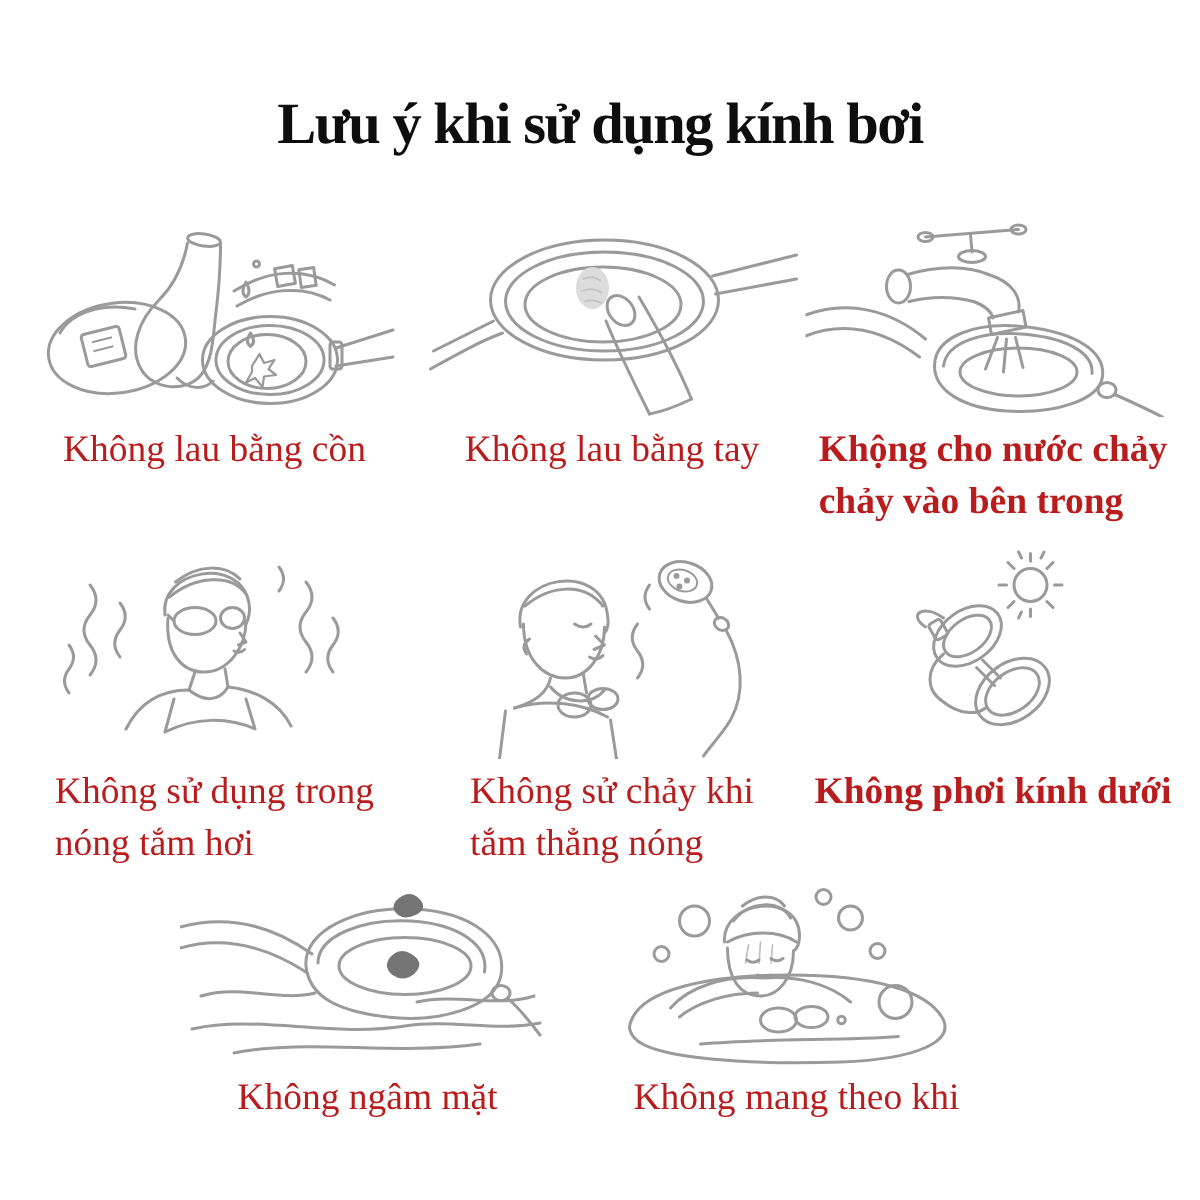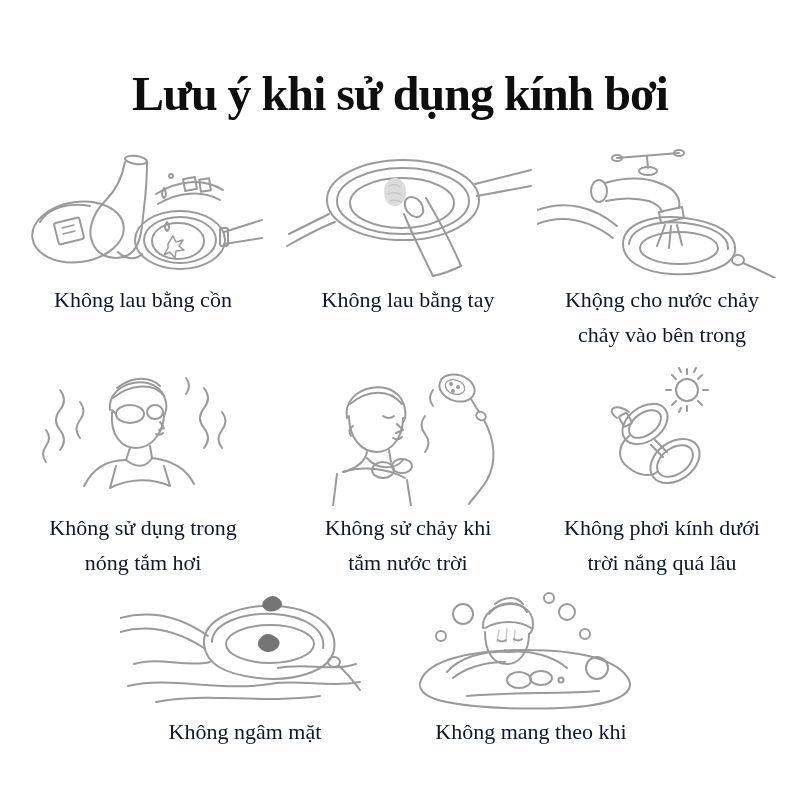--- a/index.html
+++ b/index.html
@@ -2,35 +2,35 @@
 <html><head>
 <meta charset="utf-8">
 <style>
   html,body{margin:0;padding:0;}
   body{
     width:800px;height:800px;background:#ffffff;position:relative;overflow:hidden;
     font-family:"Liberation Serif", serif;
   }
   .title{
     position:absolute;top:34px;left:0;width:800px;text-align:center;
-    font-size:48px;font-weight:700;color:#0e0e0e;letter-spacing:-1px;
+    font-size:39px;font-weight:700;color:#0e0e0e;letter-spacing:-1px;
   }
   figure.cell{position:absolute;margin:0;display:flex;flex-direction:column;align-items:center;}
   .art{display:flex;align-items:flex-end;justify-content:center;width:100%;}
   .r1 .art{height:130px;}
   .r2 .art{height:140px;}
   .r3 .art{height:122px;}
   .caption{
-    font-size:22px;line-height:35px;color:#0f172a;text-align:center;white-space:nowrap;
+    font-size:25px;line-height:35px;color:#b91c1c;text-align:left;white-space:nowrap;
     margin-top:4px;
   }
   .r1{top:148px;} .r2{top:366px;} .r3{top:588px;}
   .c1{left:10px;width:266px;}
   .c2{left:283px;width:250px;}
-  .c3{left:533px;width:258px;}
+  .c3{left:533px;width:258px;font-weight:bold;}
   .c7{left:95px;width:300px;}
   .c8{left:376px;width:310px;}
 </style>
 </head>
 <body>
 
 <h1 class="title">Lưu ý khi sử dụng kính bơi</h1>
 
 <figure class="cell r1 c1">
   <div class="art">
@@ -164,42 +164,41 @@
         <circle cx="170" cy="25" r="1" fill="#9a9a9a"></circle>
       <path d="M188,33 L196,46"></path>
       <ellipse cx="198" cy="50" rx="5" ry="4" transform="rotate(30 198 50)"></ellipse>
       <path d="M201,54 C212,74 214,96 204,114 C198,124 190,132 186,138"></path>
       <path d="M142,50 q-7,9 0,18 q7,9 0,18"></path>
       <path d="M150,24 q-6,8 0,16"></path>
     </svg>
   </div>
   <figcaption class="caption">
     <div>Không sử chảy khi</div>
-    <div>tắm nước trời</div>
+    <div>tắm thẳng nóng</div>
   </figcaption>
 </figure>
 
 <figure class="cell r2 c3">
   <div class="art">
     <svg width="250" height="140" viewBox="0 0 250 140" stroke="#9a9a9a" fill="none" stroke-width="2" stroke-linecap="round" stroke-linejoin="round">
       <circle cx="150" cy="24" r="11"></circle>
       <path d="M150,8 L150,3 M150,40 L150,45 M134,24 L129,24 M166,24 L171,24 M139,13 L135,9 M161,13 L165,9 M139,35 L135,39 M161,35 L165,39 M144,6 l-2,-4 M157,6 l2,-4 M144,42 l-2,4"></path>
       <ellipse cx="108" cy="58" rx="25" ry="17" transform="rotate(-36 108 58)"></ellipse>
       <ellipse cx="108" cy="58" rx="18" ry="11" transform="rotate(-36 108 58)"></ellipse>
       <ellipse cx="138" cy="95" rx="27" ry="19" transform="rotate(-36 138 95)"></ellipse>
       <ellipse cx="138" cy="95" rx="20" ry="13" transform="rotate(-36 138 95)"></ellipse>
       <path d="M118,74 C122,78 126,82 130,86 M114,79 C118,83 122,87 126,91"></path>
       <path d="M92,46 C78,36 68,44 80,52"></path>
       <path d="M92,70 C80,80 80,94 92,102 C102,110 114,111 120,106"></path>
       <rect x="84" y="48" width="9" height="12" rx="2" transform="rotate(-30 88 54)"></rect>
     </svg>
   </div>
   <figcaption class="caption">
     <div>Không phơi kính dưới</div>
-    <div>trời nắng quá lâu</div>
   </figcaption>
 </figure>
 
 <figure class="cell r3 c7">
   <div class="art">
     <svg width="250" height="122" viewBox="0 0 250 122" stroke="#9a9a9a" fill="none" stroke-width="2" stroke-linecap="round" stroke-linejoin="round">
       <path d="M0,30 C30,22 60,28 88,48 M0,44 C28,36 56,42 84,60"></path>
       <path d="M84,56 C82,32 118,16 156,18 C194,20 218,38 214,62 C210,84 172,94 138,90 C104,86 86,76 84,56 Z"></path>
       <path d="M92,54 C92,36 122,24 154,26 C186,28 206,42 203,60"></path>
       <ellipse cx="150" cy="56" rx="44" ry="19"></ellipse>

